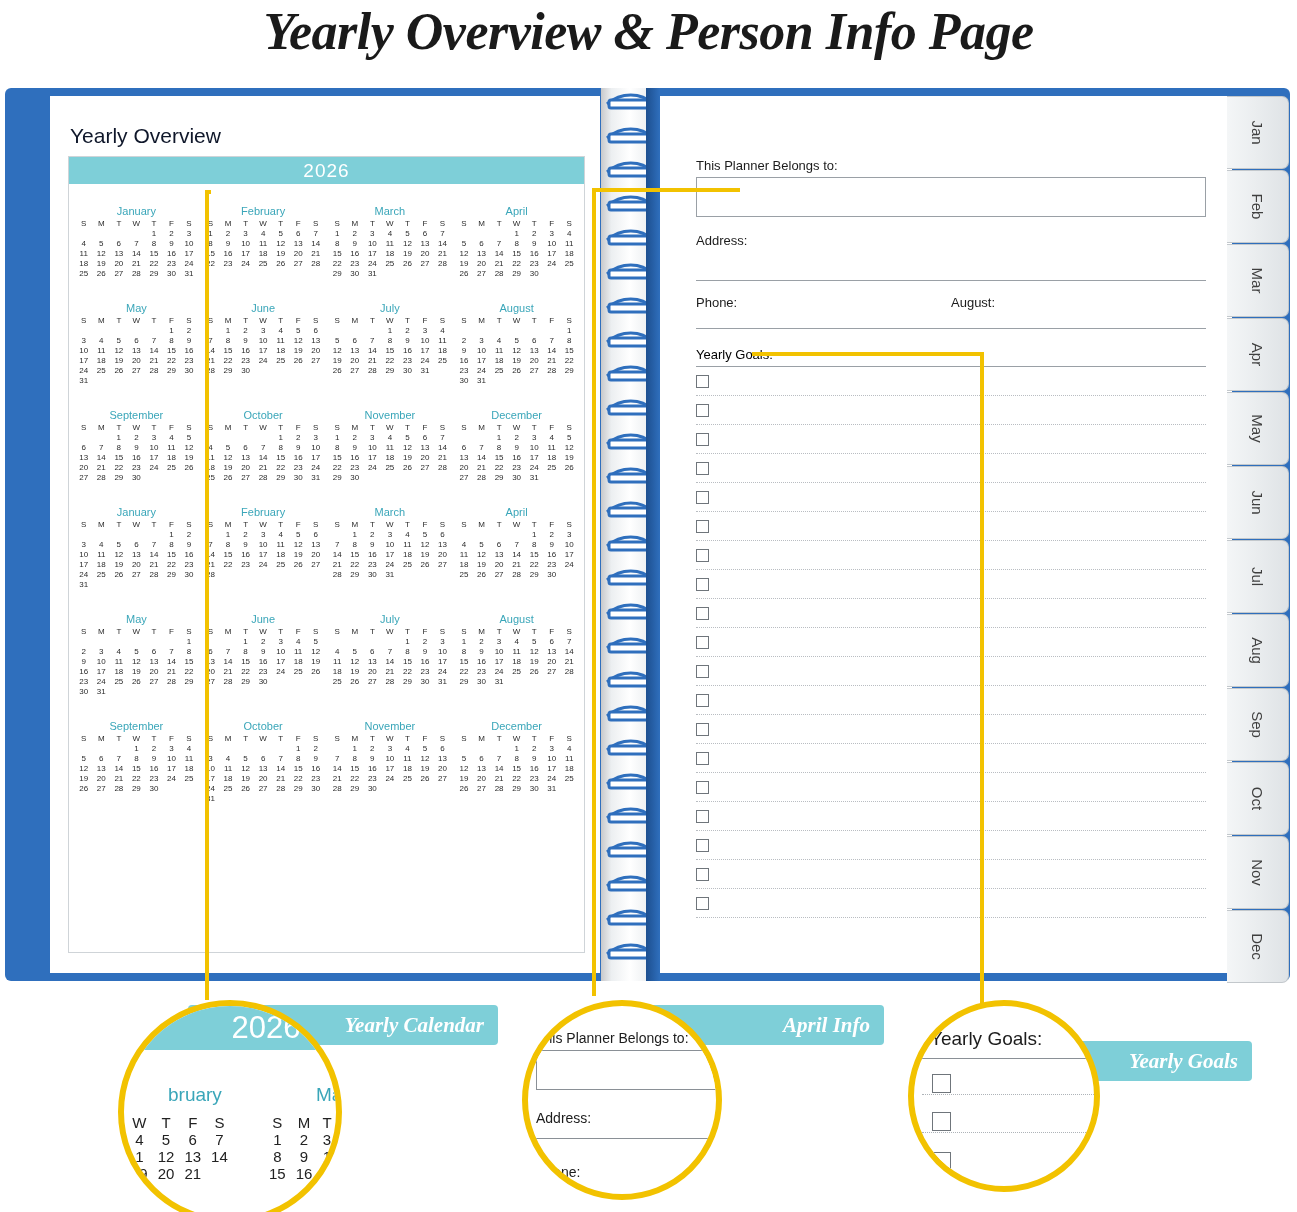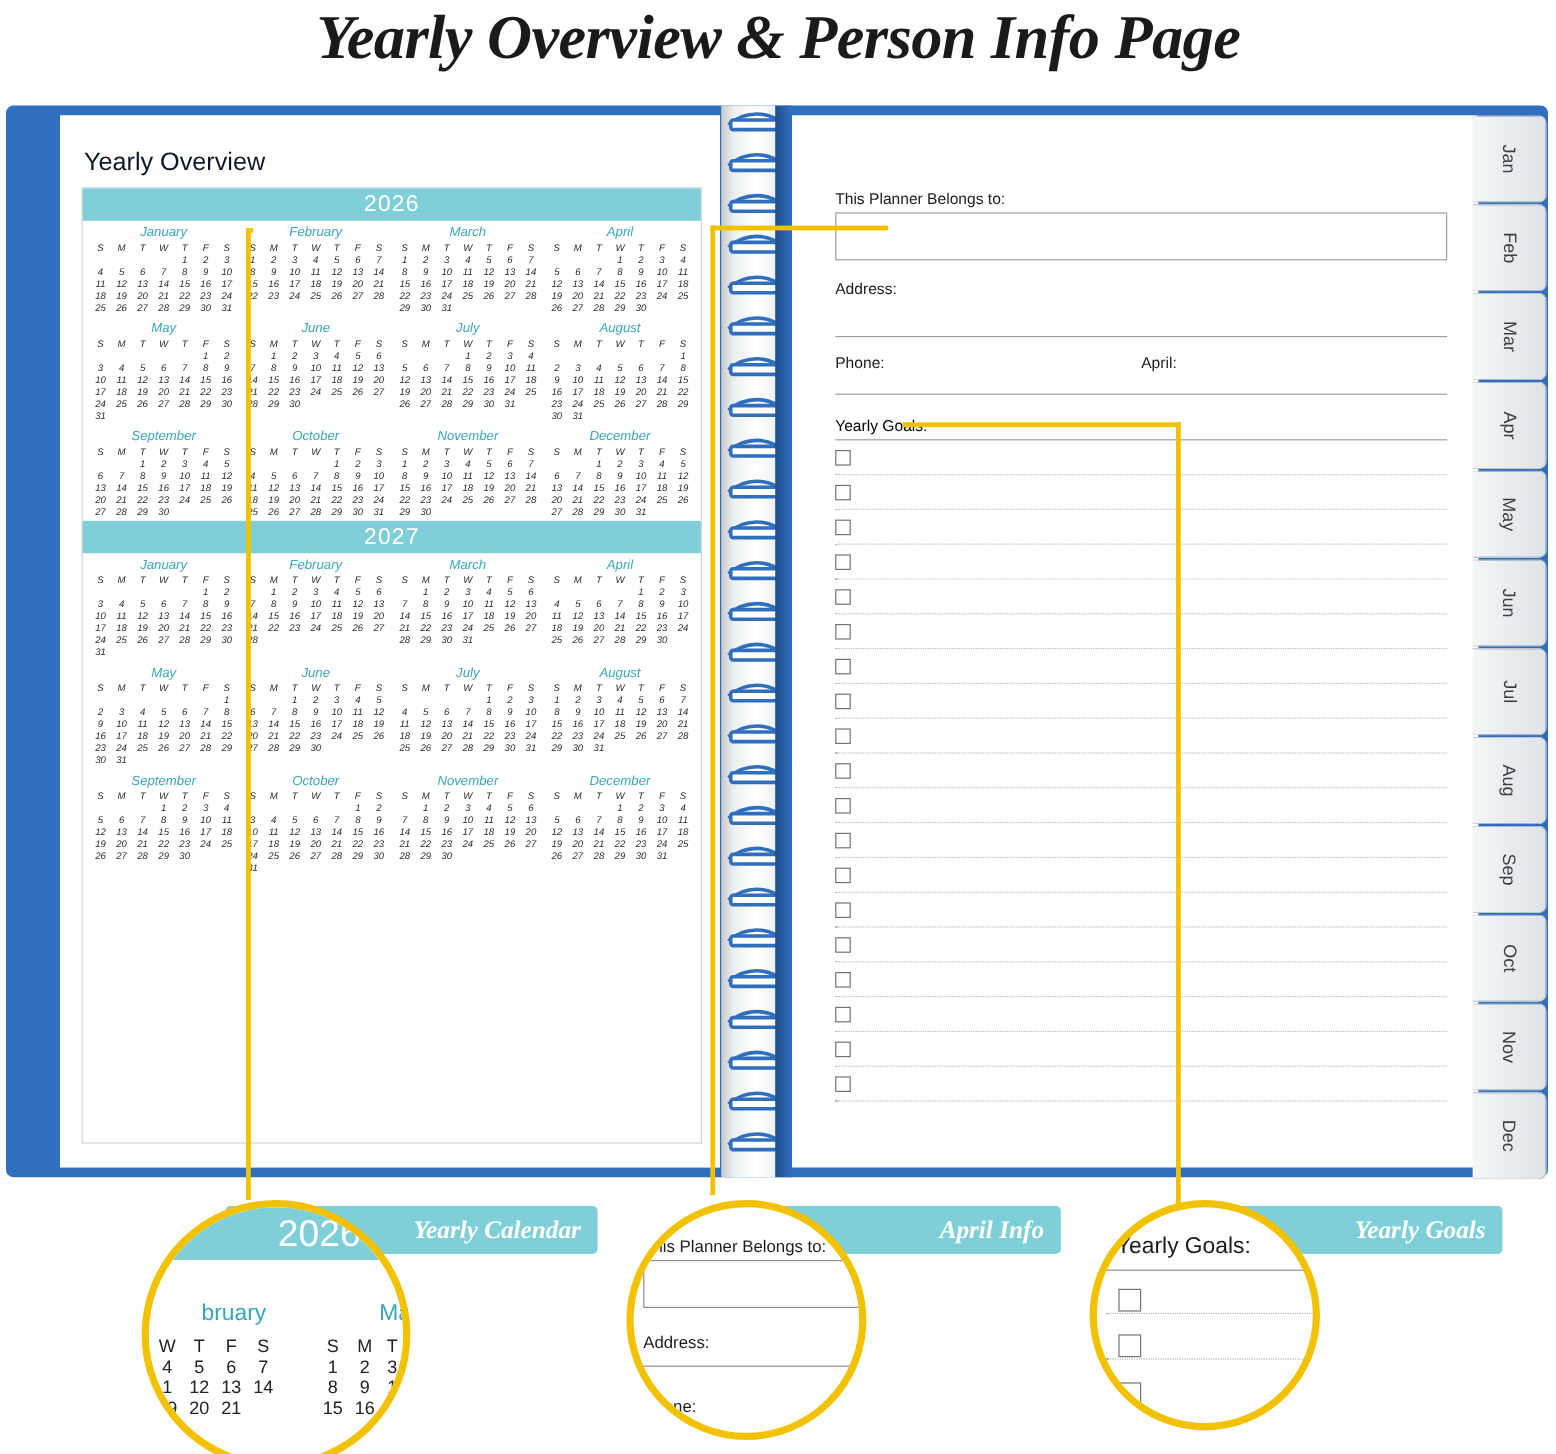--- a/index.html
+++ b/index.html
@@ -34,21 +34,21 @@
   }
   .cal-frame{
     position:absolute;left:18px;top:60px;width:515px;height:795px;
     border:1px solid #cfd4d8;background:#fff;
   }
   .year-band{
     height:27px;background:#7ecfd8;color:#fff;text-align:center;
     font-size:19px;line-height:27px;letter-spacing:1px;
   }
   .months{display:flex;flex-wrap:wrap;padding:0 4px;}
-  .month{width:25%;box-sizing:border-box;padding:4px 2px 2px 2px;font-style:italic;}
+  .month{width:25%;box-sizing:border-box;padding:21px 2px 2px 2px;}
   .m-name{text-align:center;color:#3aa6b9;font-size:11px;margin-bottom:2px;}
   table.mini{border-collapse:collapse;width:100%;}
   table.mini td,table.mini th{
     width:14.2%;text-align:center;font-size:8px;line-height:10px;
     padding:0;color:#2b2b2b;font-weight:normal;
   }
   table.mini th{color:#2b2b2b;font-size:8px;}
 
   
   .rp-head{
@@ -857,21 +857,20 @@
                     <td>29</td>
                     <td>30</td>
                     <td>31</td>
                     <td></td>
                     <td></td>
                   </tr>
                 </tbody>
               </table>
             </div>
           </div>
-          <div class="year-band">2027</div>
           <div class="months">
             <div class="month">
               <div class="m-name">January</div>
               <table class="mini">
                 <tbody>
                   <tr>
                     <th>S</th>
                     <th>M</th>
                     <th>T</th>
                     <th>W</th>
@@ -1695,21 +1694,21 @@
   <div class="page right">
     <div class="rp-body">
       <div class="fld-label">This Planner Belongs to:</div>
       <div class="name-box"></div>
 
       <div class="fld-label" style="margin-top:16px;">Address:</div>
       <div class="rule"></div>
 
       <div class="row-two" style="margin-top:14px;">
         <div class="c1">Phone:</div>
-        <div class="c2">April:</div>
+        <div class="c2">August:</div>
       </div>
       <div class="rule" style="height:18px;"></div>
 
       <div class="goals-label">Yearly Goals:</div>
       <div style="border-bottom:1px solid #9aa0a6;height:2px;"></div>
       <div id="goals-host">
           <div class="goal-line">
             <span class="cb"></span>
           </div>
           <div class="goal-line">
@@ -1894,21 +1893,21 @@
 <div class="circle" style="left:522px;top:1000px;width:188px;height:188px;">
   <div class="z-inner" style="left:0;top:0;width:188px;height:188px;">
     <div class="z2-lab" style="left:8px;top:24px;">This Planner Belongs to:</div>
     <div class="z2-box" style="left:8px;top:44px;width:190px;height:38px;"></div>
     <div class="z2-lab" style="left:8px;top:104px;">Address:</div>
     <div class="z2-rule" style="left:8px;top:132px;width:190px;"></div>
     <div class="z2-lab" style="left:8px;top:158px;">Phone:</div>
   </div>
 </div>
 
-<div class="ribbon" style="left:1000px;top:1005px;width:252px;">
+<div class="ribbon" style="left:1000px;top:1041px;width:252px;">
   <span>Yearly Goals</span>
 </div>
 <div class="circle" style="left:908px;top:1000px;width:180px;height:180px;">
   <div class="z-inner" style="left:0;top:0;width:180px;height:180px;">
     <div class="z3-lab" style="left:16px;top:22px;">Yearly Goals:</div>
     <div class="z3-rule" style="left:8px;top:52px;width:190px;"></div>
     <div class="z3-cb" style="left:18px;top:68px;"></div>
     <div class="z3-dot" style="left:8px;top:88px;width:190px;"></div>
     <div class="z3-cb" style="left:18px;top:106px;"></div>
     <div class="z3-dot" style="left:8px;top:126px;width:190px;"></div>

